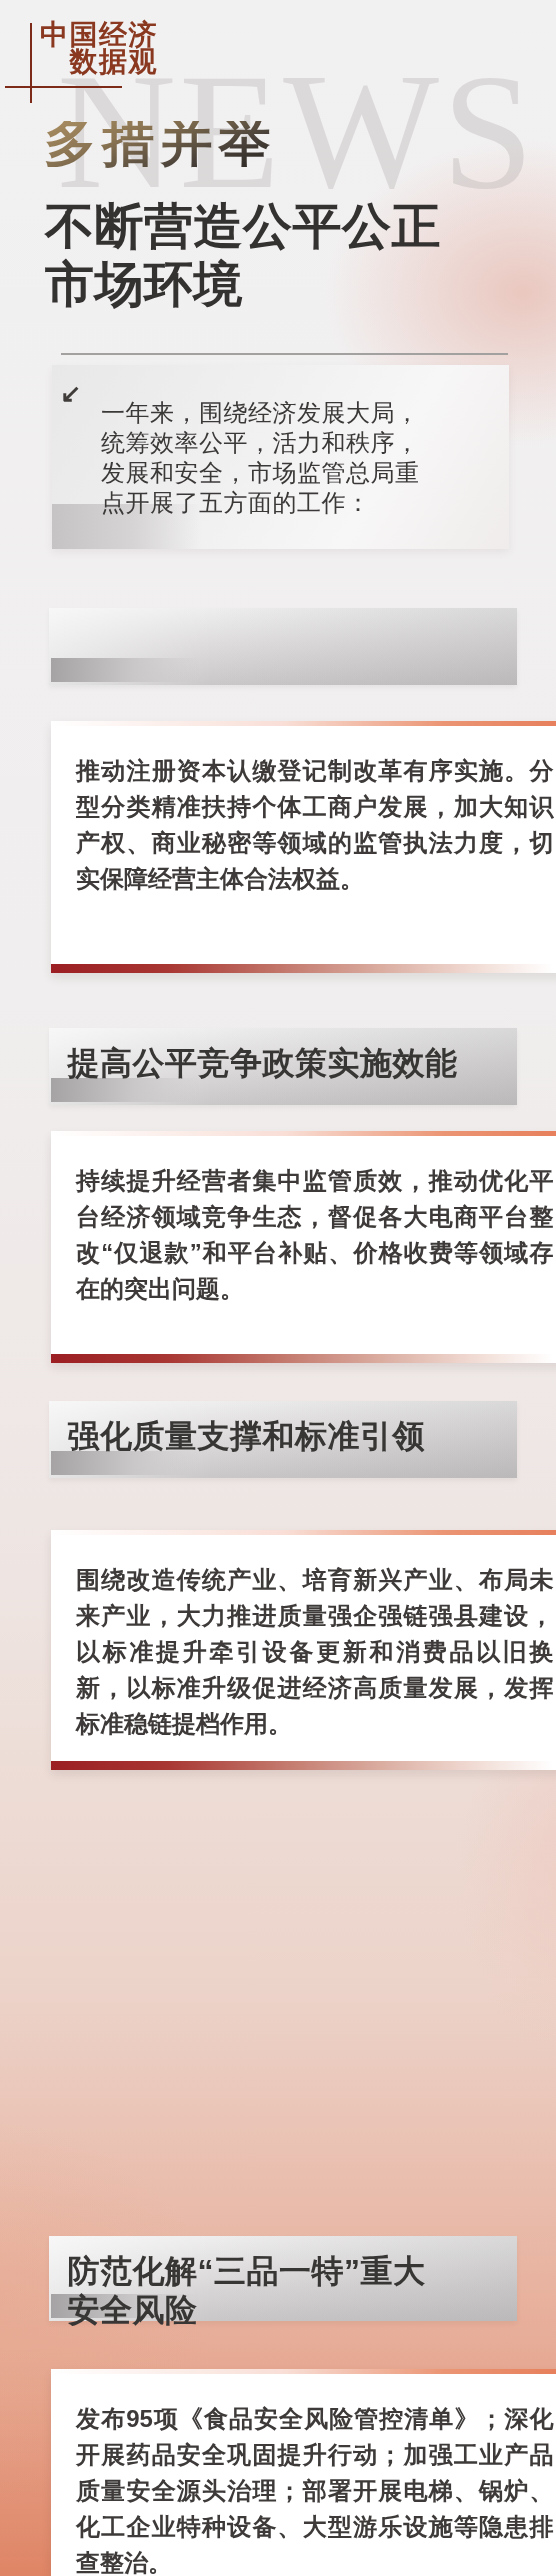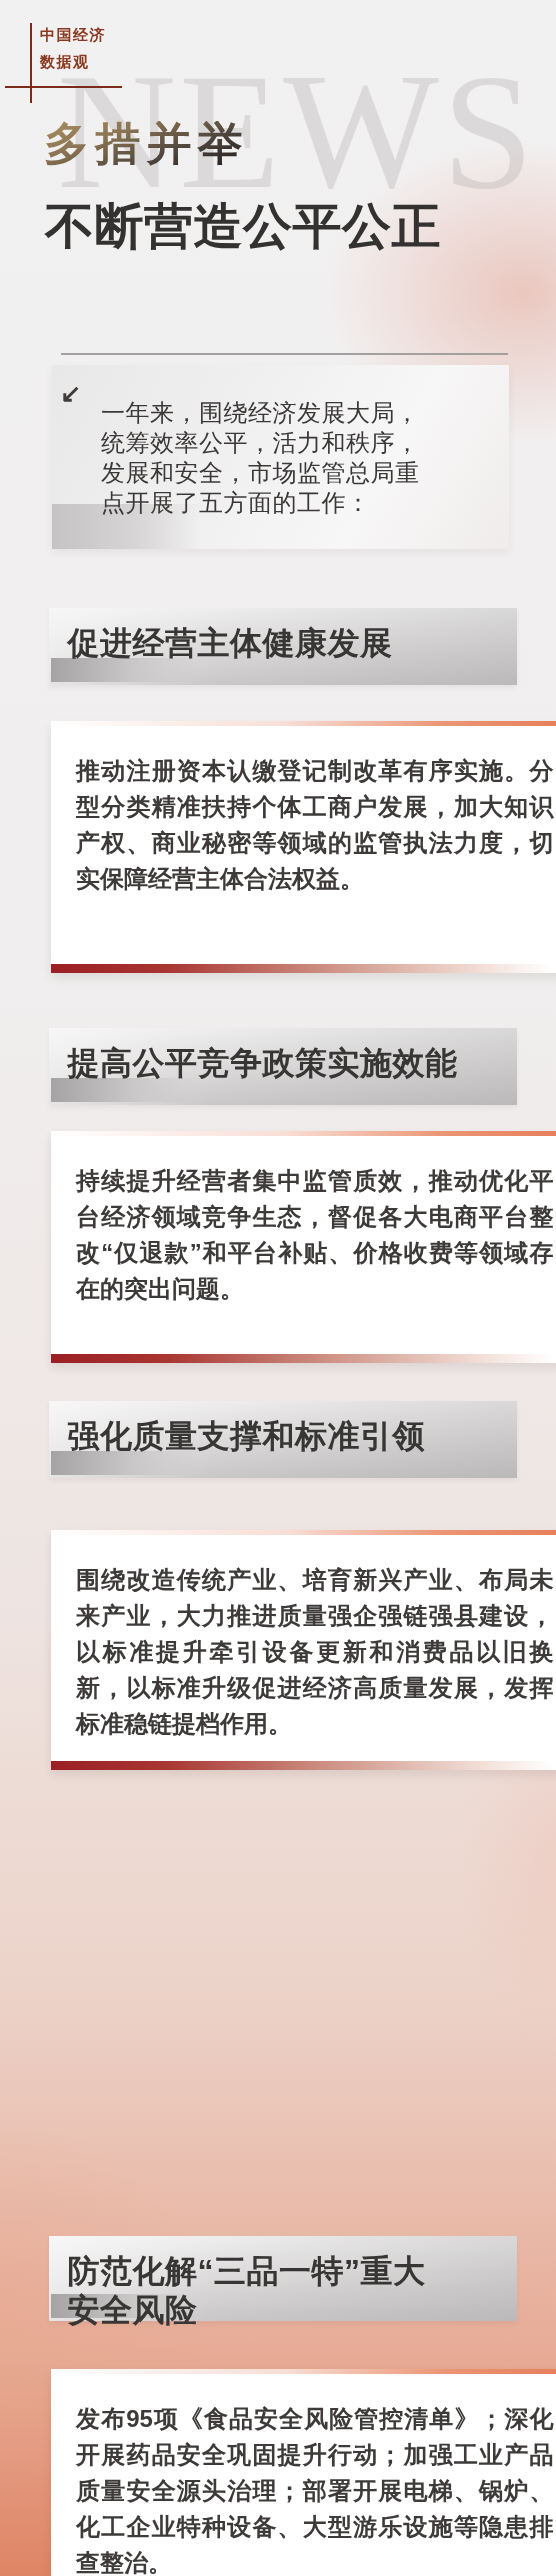--- a/index.html
+++ b/index.html
@@ -21,30 +21,31 @@
     font-family:"Liberation Serif", serif;
     font-size:165px;line-height:1;letter-spacing:3.1px;
     color:rgba(188,182,182,0.40);
     white-space:nowrap;
   }
   
   .brand-vline{position:absolute;left:30px;top:23px;width:2.1px;height:80px;background:#7d2b18;}
   .brand-hline{position:absolute;left:5.2px;top:86px;width:117px;height:2.1px;background:#7d2b18;}
   .brand-text{
     position:absolute;left:40px;top:20.6px;
-    font-size:15px;font-weight:800;line-height:27px;letter-spacing:1.5px;
-    color:#8a3920;white-space:pre-line;
+    font-size:28px;font-weight:800;line-height:27px;letter-spacing:1.5px;
+    color:#8a3920;white-space:pre-line;text-align:right;
   }
   
   .title1{
     position:absolute;left:44px;top:121px;
-    font-size:45px;font-weight:900;letter-spacing:6.2px;line-height:1;
+    font-size:52px;font-weight:900;letter-spacing:6.2px;line-height:1;
     background:linear-gradient(160deg,#ab8f63 0%,#8a7452 32%,#4a423a 68%,#211e1c 100%);
     -webkit-background-clip:text;background-clip:text;
     color:transparent;
+    font-family:Liberation Mono, monospace;
   }
   .title2{position:absolute;left:45px;top:202px;font-size:49px;font-weight:900;letter-spacing:0.5px;line-height:1;color:#343231;}
   .title3{position:absolute;left:45px;top:260px;font-size:49px;font-weight:900;letter-spacing:0.5px;line-height:1;color:#343231;}
   .divider{position:absolute;left:61px;top:353px;width:447px;height:1.5px;background:#a3a0a0;}
   
   .intro{
     position:absolute;left:52px;top:365px;width:457px;height:184px;
     background:linear-gradient(120deg,#e9e8e8 0%,#f2f1f1 45%,#f8f7f7 70%,#efeceb 100%);
     box-shadow:0 4.1px 8.2px rgba(90,70,70,0.08);
   }
@@ -107,36 +108,36 @@
 
   <div class="watermark">NEWS</div>
 
   <div class="brand-vline"></div>
   <div class="brand-hline"></div>
   <div class="brand-text">中国经济
 数据观</div>
 
   <div class="title1">多措并举</div>
   <div class="title2">不断营造公平公正</div>
+  <div class="title3">市场环境</div>
 
   <div class="divider"></div>
 
   <div class="intro">
     <div class="intro-strip"></div>
     <div class="intro-arrow">↙</div>
     <div class="intro-text">一年来，围绕经济发展大局，
 统筹效率公平，活力和秩序，
 发展和安全，市场监管总局重
 点开展了五方面的工作：</div>
   </div>
 
   <div class="section s1">
     <div class="hbar">
       <div class="hbar-strip"></div>
-      <div class="hbar-text">促进经营主体健康发展</div>
     </div>
     <div class="card c1">
       <div class="card-body">推动注册资本认缴登记制改革有序实施。分型分类精准扶持个体工商户发展，加大知识产权、商业秘密等领域的监管执法力度，切实保障经营主体合法权益。</div>
     </div>
   </div>
 
   <div class="section s3">
     <div class="hbar">
       <div class="hbar-strip"></div>
       <div class="hbar-text">强化质量支撑和标准引领</div>

